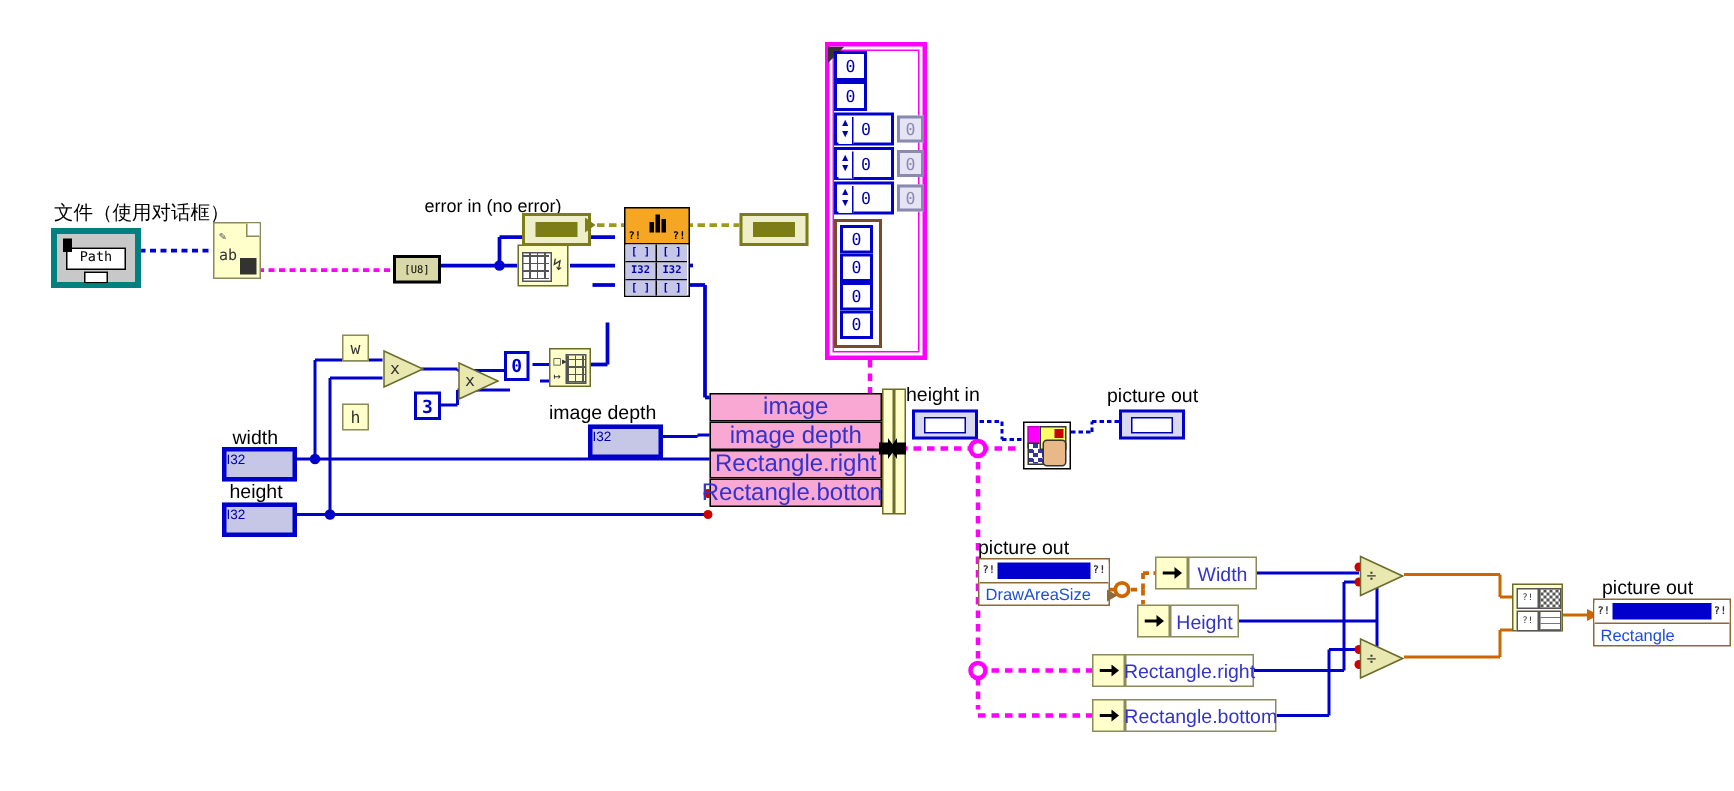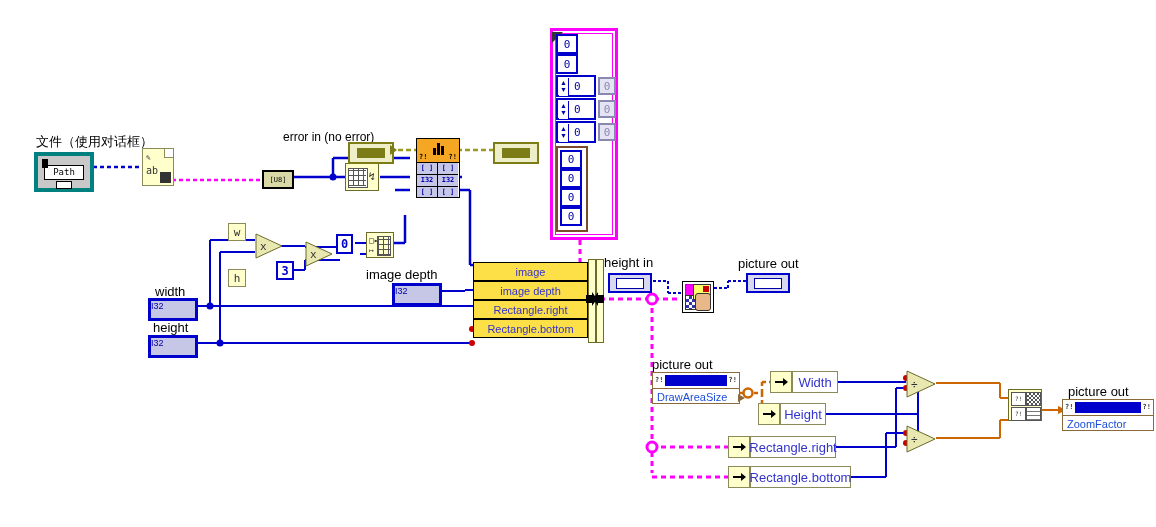--- a/index.html
+++ b/index.html
@@ -66,22 +66,22 @@
   .tri-wrap .opsym{
     position:absolute;left:5px;top:50%;transform:translateY(-50%);
     font-size:11px;color:#333;font-family:"DejaVu Sans Mono",monospace;
   }
 
   
   .bar-bundle{background:#ffffcc;border:1px solid #6b6b2b;}
 
   
   .clu-row{
-    box-sizing:border-box;border:1px solid #000;background:#fde047;
-    color:#3333cc;font-size:11px;display:flex;align-items:center;justify-content:center;
+    box-sizing:border-box;border:1px solid #000;background:#f9a8d4;
+    color:#3333cc;font-size:16px;display:flex;align-items:center;justify-content:center;
     font-family:"Liberation Sans",sans-serif;
   }
   
   .name-row{
     box-sizing:border-box;border:1px solid #8a8a5a;background:#ffffff;
     color:#3333cc;font-size:13px;display:flex;align-items:center;
     padding-left:6px;font-family:"Liberation Sans",sans-serif;
   }
   .name-arrow{
     box-sizing:border-box;width:22px;border:1px solid #8a8a5a;background:#ffffcc;
@@ -532,16 +532,16 @@
       background-image:repeating-linear-gradient(0deg,#777 0 1px,transparent 1px 4px);"></div>
   </div>
 
   <div class="abs lbl" style="left:1068px;top:385px;font-size:13px;">picture out</div>
   <div class="abs propnode" style="left:1062px;top:399px;width:92px;height:32px;">
     <div class="ptitlebar">
       <span class="pq" style="left:2px;">?!</span>
       <div class="ptitle"></div>
       <span class="pq" style="right:2px;">?!</span>
     </div>
-    <div class="prop">ZoomFactor</div>
+    <div class="prop">Rectangle</div>
   </div>
 
 </div>
 
 </body></html>

